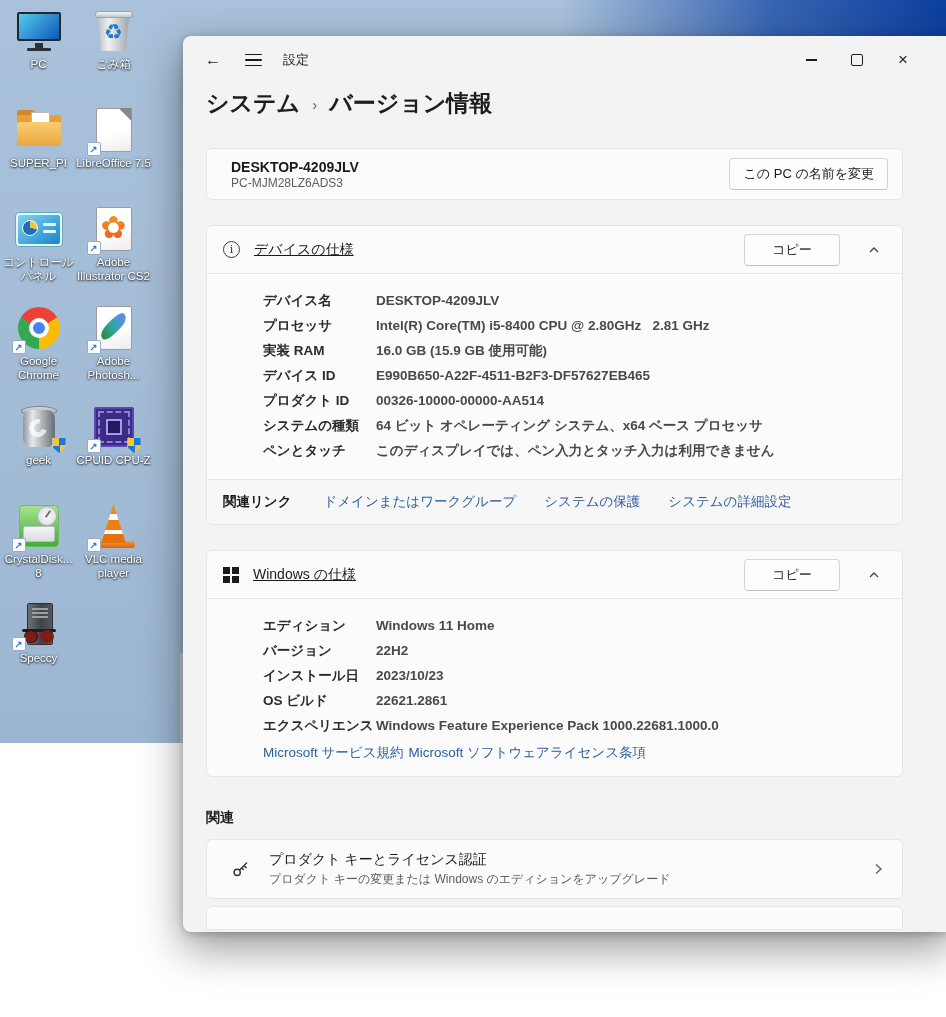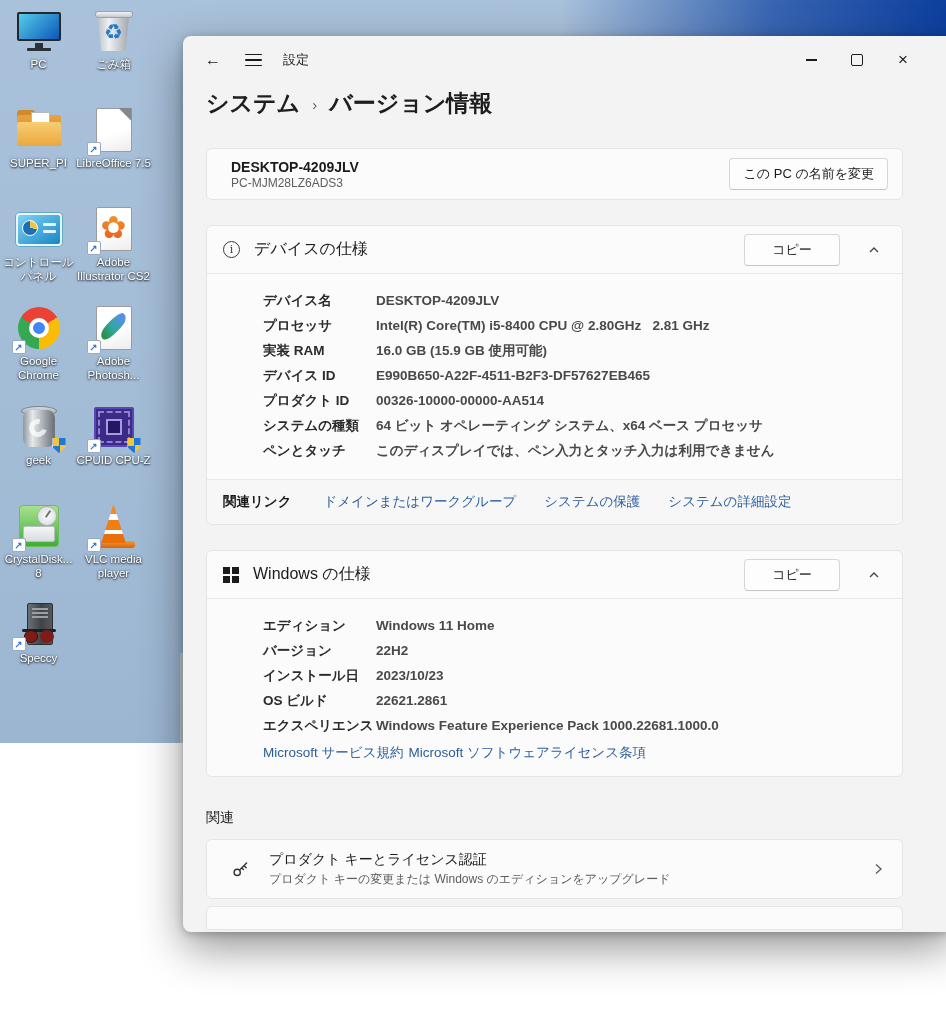--- a/index.html
+++ b/index.html
@@ -149,21 +149,21 @@
   .devcard { height:52px; display:flex; align-items:center; padding:0 14px 0 24px; }
   .devname { font-size:14px; font-weight:600; color:#1b1b1b; }
   .devmodel { font-size:12px; color:#5d5d5d; margin-top:1px; }
   .btn { background:#fdfdfd; border:1px solid #d6d6d6; border-bottom-color:#c4c4c4;
     border-radius:4px; font-size:13px; color:#1b1b1b; cursor:pointer;
     font-family:inherit; }
   .rename-btn { margin-left:auto; padding:6px 13px; }
 
   .expander { margin-top:25px; }
   .exp-head { height:47px; display:flex; align-items:center; padding:0 8px 0 16px; gap:14px; }
-  .exp-title { font-size:16px; }
+  .exp-title { font-size:14px;text-decoration:underline; }
   .copy-btn { margin-left:auto; width:96px; padding:6px 0; text-align:center; }
   .chev-btn { width:40px; height:34px; display:flex; align-items:center; justify-content:center;
     background:transparent; border:0; cursor:pointer; }
   .info-i { width:17px; height:17px; border:1.4px solid #3a3a3a; border-radius:50%;
     display:flex; align-items:center; justify-content:center; }
   .info-i::after { content:"i"; font-family:"DejaVu Serif",serif; font-size:11px; color:#3a3a3a; }
   .winlogo { width:16px; height:16px; display:grid; grid-template-columns:1fr 1fr; gap:2px; }
   .winlogo span { background:#1b1b1b; }
 
   .exp-body { border-top:1px solid #e8e8e8; padding:14px 16px 16px 56px;font-weight:bold; }
@@ -171,21 +171,21 @@
   .kv-label { flex:0 0 113px; color:#2b2b2b; }
   .kv-value { color:#494949; white-space:pre-wrap; }
 
   a.lnk { color:#2b5d9e; text-decoration:none; font-size:13.5px; cursor:pointer; }
   .exp-foot { background:#f7f7f7; border-top:1px solid #e8e8e8; border-radius:0 0 6px 6px;
     padding:13px 16px 13px 16px; display:flex; gap:28px; align-items:center; }
   .exp-foot .flabel { font-size:13.5px; font-weight:700; color:#1b1b1b; margin-right:4px; }
 
   .ms-links { padding:2px 16px 14px 56px; display:flex; flex-direction:row; gap:5px; }
 
-  h2.related-h { margin-top:32px; font-size:14px; font-weight:400; color:#1b1b1b; }
+  h2.related-h { margin-top:32px; font-size:14px; font-weight:700; color:#1b1b1b; }
   .relcard { margin-top:12px; height:60px; display:flex; align-items:center; padding:0 18px 0 24px; gap:18px; cursor:pointer; }
   .rel-title { font-size:14px; color:#1b1b1b; }
   .rel-sub { font-size:12px; color:#5d5d5d; margin-top:2px; }
   .rel-chev { margin-left:auto; }
   .sliver { margin-top:7px; height:24px; border-radius:6px 6px 0 0; }
 </style>
 </head>
 <body>
 
 <div class="desktop">

